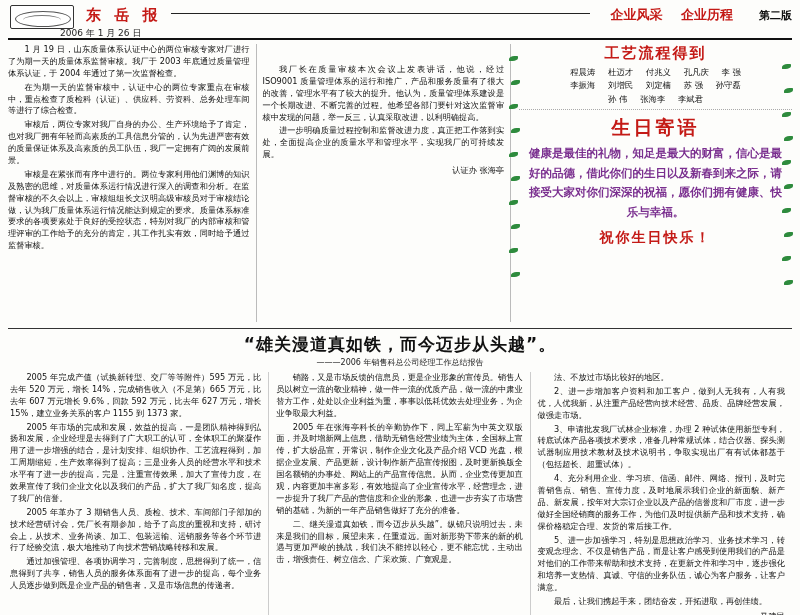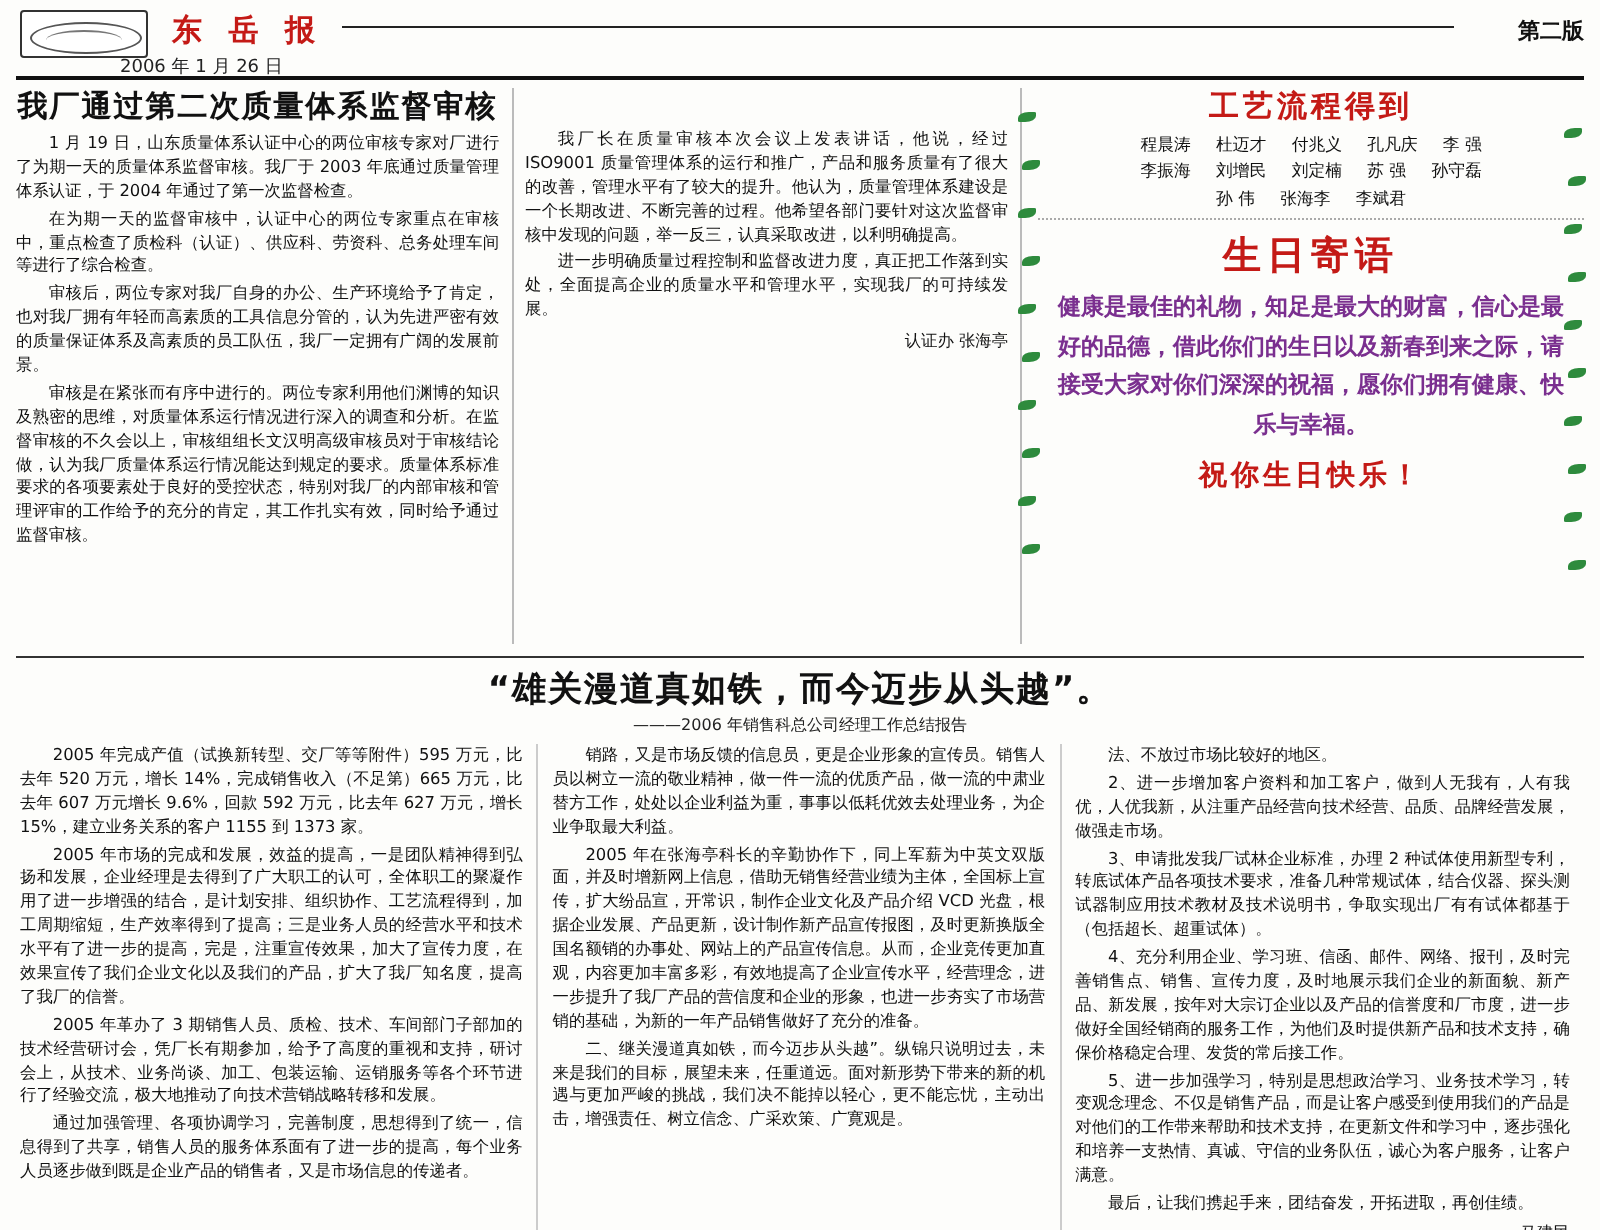--- a/index.html
+++ b/index.html
@@ -115,28 +115,31 @@
 
 <div class="page">
 
   <div class="masthead">
     <div class="logo-box">
       <div class="arc"></div>
         <div class="arc2"></div>
     </div>
     <div class="paper-title">东 岳 报</div>
     <div class="rule-long"></div>
+    <div class="head-links">
+      <span>企业风采</span>
+      <span>企业历程</span>
+    </div>
     <div class="edition">第二版</div>
     <div class="issue-date">2006 年 1 月 26 日</div>
   </div>
 
   <div class="top-wrap">
 
     <div class="col-left">
-      <div class="headline1">我厂通过第二次质量体系监督审核</div>
       <div class="body-cn">
         <p>1 月 19 日，山东质量体系认证中心的两位审核专家对厂进行了为期一天的质量体系监督审核。我厂于 2003 年底通过质量管理体系认证，于 2004 年通过了第一次监督检查。</p>
         <p>在为期一天的监督审核中，认证中心的两位专家重点在审核中，重点检查了质检科（认证）、供应科、劳资科、总务处理车间等进行了综合检查。</p>
         <p>审核后，两位专家对我厂自身的办公、生产环境给予了肯定，也对我厂拥有年轻而高素质的工具信息分管的，认为先进严密有效的质量保证体系及高素质的员工队伍，我厂一定拥有广阔的发展前景。</p>
         <p>审核是在紧张而有序中进行的。两位专家利用他们渊博的知识及熟密的思维，对质量体系运行情况进行深入的调查和分析。在监督审核的不久会以上，审核组组长文汉明高级审核员对于审核结论做，认为我厂质量体系运行情况能达到规定的要求。质量体系标准要求的各项要素处于良好的受控状态，特别对我厂的内部审核和管理评审的工作给予的充分的肯定，其工作扎实有效，同时给予通过监督审核。</p>
       </div>
     </div>
 
     <div class="col-mid">
       <div class="body-cn" style="margin-top:20px;">

